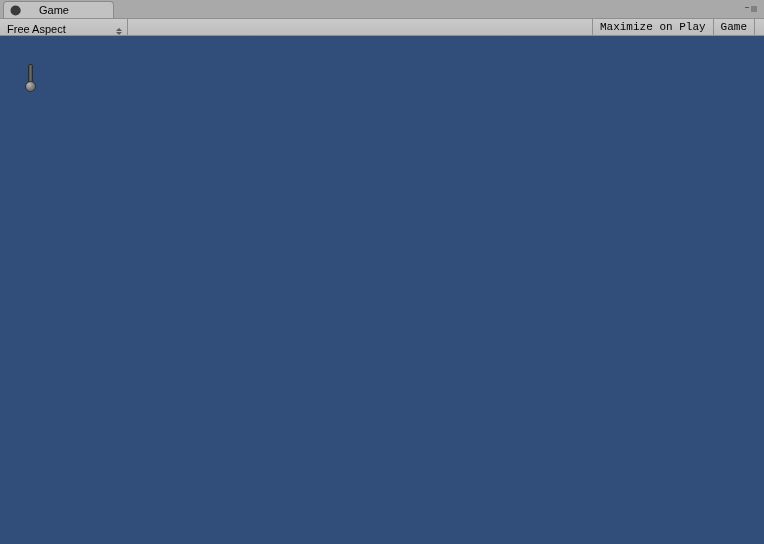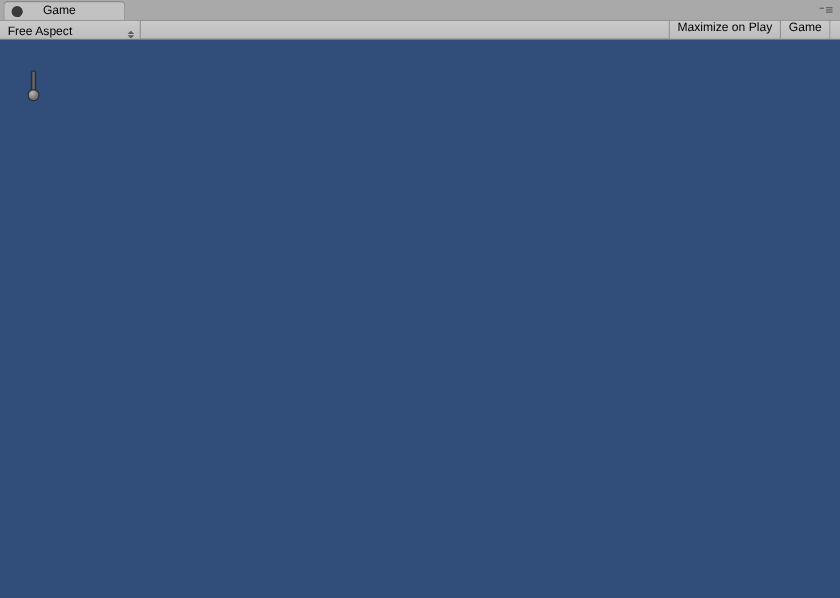--- a/index.html
+++ b/index.html
@@ -100,22 +100,24 @@
       border-top: 3px solid #5a5a5a;
     }
     .spacer {
       flex: 1;
       border-right: 1px solid #8f8f8f;
     }
     .toolbar-btn {
       border-right: 1px solid #8f8f8f;
       padding: 0 7px;
       display: flex;
+      align-items: center;
       background: linear-gradient(to bottom, #cacaca, #bdbdbd);
       cursor: pointer;
+      font-family: Liberation Mono, monospace;
     }
     .toolbar-btn:last-child {
       border-right: none;
     }
     .toolbar-btn.last-pad {
       width: 9px;
       padding: 0;
     }
     .game-viewport {
       width: 100%;

